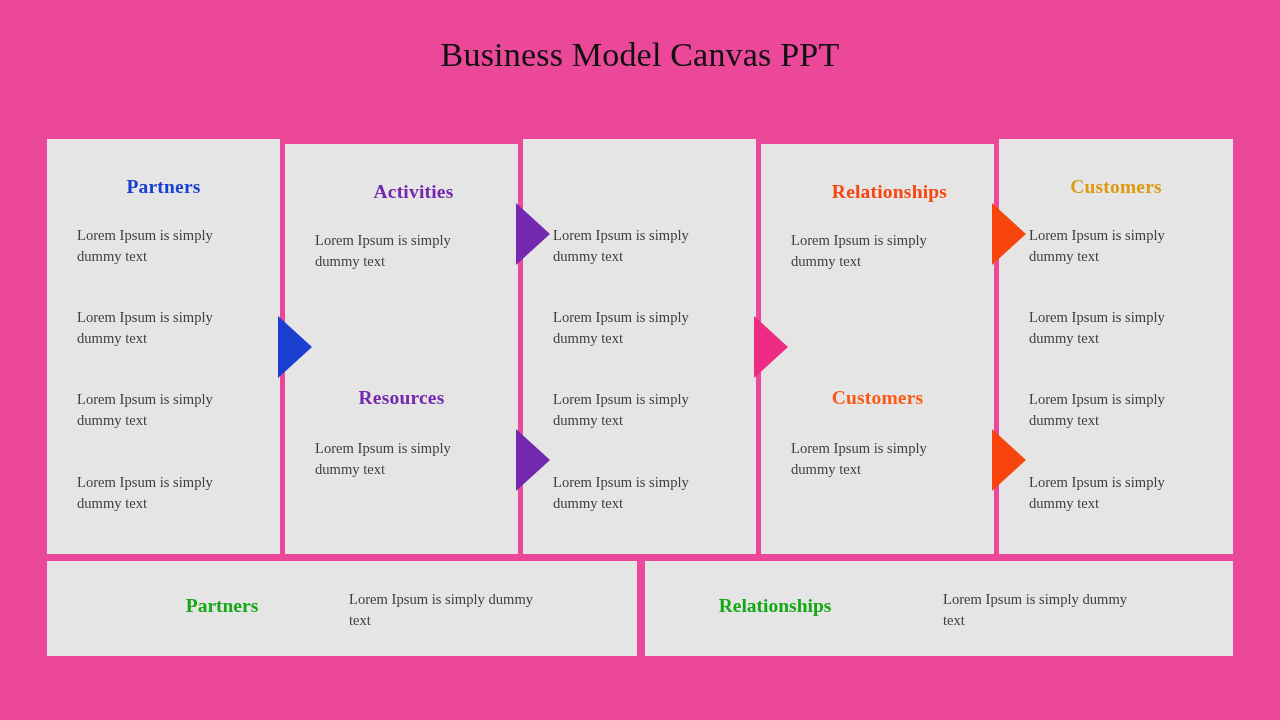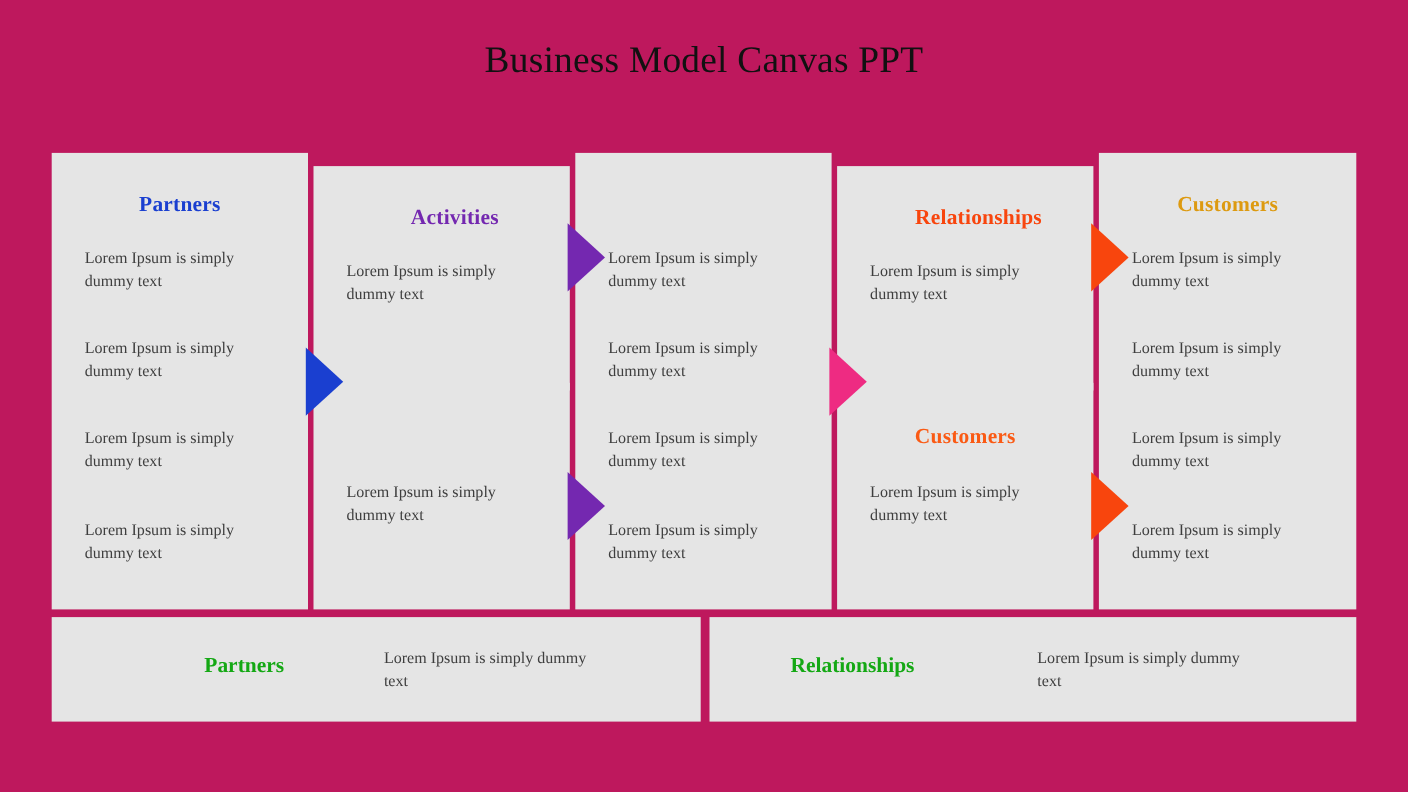--- a/index.html
+++ b/index.html
@@ -10,21 +10,21 @@
   body {
     width: 1280px;
     height: 720px;
     overflow: hidden;
     font-family: "Liberation Serif", "DejaVu Serif", serif;
   }
   .slide {
     position: relative;
     width: 1280px;
     height: 720px;
-    background: #be185d;
+    background: #ec4899;
   }
 
   
   .slide-title {
     position: absolute;
     left: 0;
     top: 36px;
     width: 1280px;
     text-align: center;
     font-family: "Liberation Serif", "DejaVu Serif", serif;
@@ -51,21 +51,21 @@
   }
 
   
   .col-1 { left: 0px;   width: 233px; }
   .col-2 { left: 238px; width: 233px; }
   .col-3 { left: 476px; width: 233px; }
   .col-4 { left: 714px; width: 233px; }
   .col-5 { left: 952px; width: 234px; }
 
   .full-h { top: 0px; height: 415px; }
-  .half-top { top: 12px; height: 204px; padding-left: 24px; }
+  .half-top { top: 5px; height: 204px; padding-left: 24px; }
   .half-bot { top: 209px; height: 206px; }
 
   .panel-title {
     text-align: center;
     font-family: "Liberation Serif", "DejaVu Serif", serif;
     font-weight: bold;
     font-size: 19.5px;
     letter-spacing: 0.2px;
   }
   .full-h > .panel-title { margin-top: 37px; }
@@ -151,20 +151,21 @@
       <div class="body-line ln-3">Lorem Ipsum is simply dummy text</div>
       <div class="body-line ln-4">Lorem Ipsum is simply dummy text</div>
     </div>
 
     <div class="panel col-2 half-top">
       <div class="panel-title" style="color: rgb(116, 40, 176);">Activities</div>
       <div class="body-line ln-a">Lorem Ipsum is simply dummy text</div>
     </div>
 
     <div class="panel col-2 half-bot">
+      <div class="panel-title" style="color: rgb(116, 40, 176);">Resources</div>
       <div class="body-line ln-a">Lorem Ipsum is simply dummy text</div>
     </div>
 
     <div class="panel col-3 full-h">
       <div class="body-line ln-1">Lorem Ipsum is simply dummy text</div>
       <div class="body-line ln-2">Lorem Ipsum is simply dummy text</div>
       <div class="body-line ln-3">Lorem Ipsum is simply dummy text</div>
       <div class="body-line ln-4">Lorem Ipsum is simply dummy text</div>
     </div>
 

